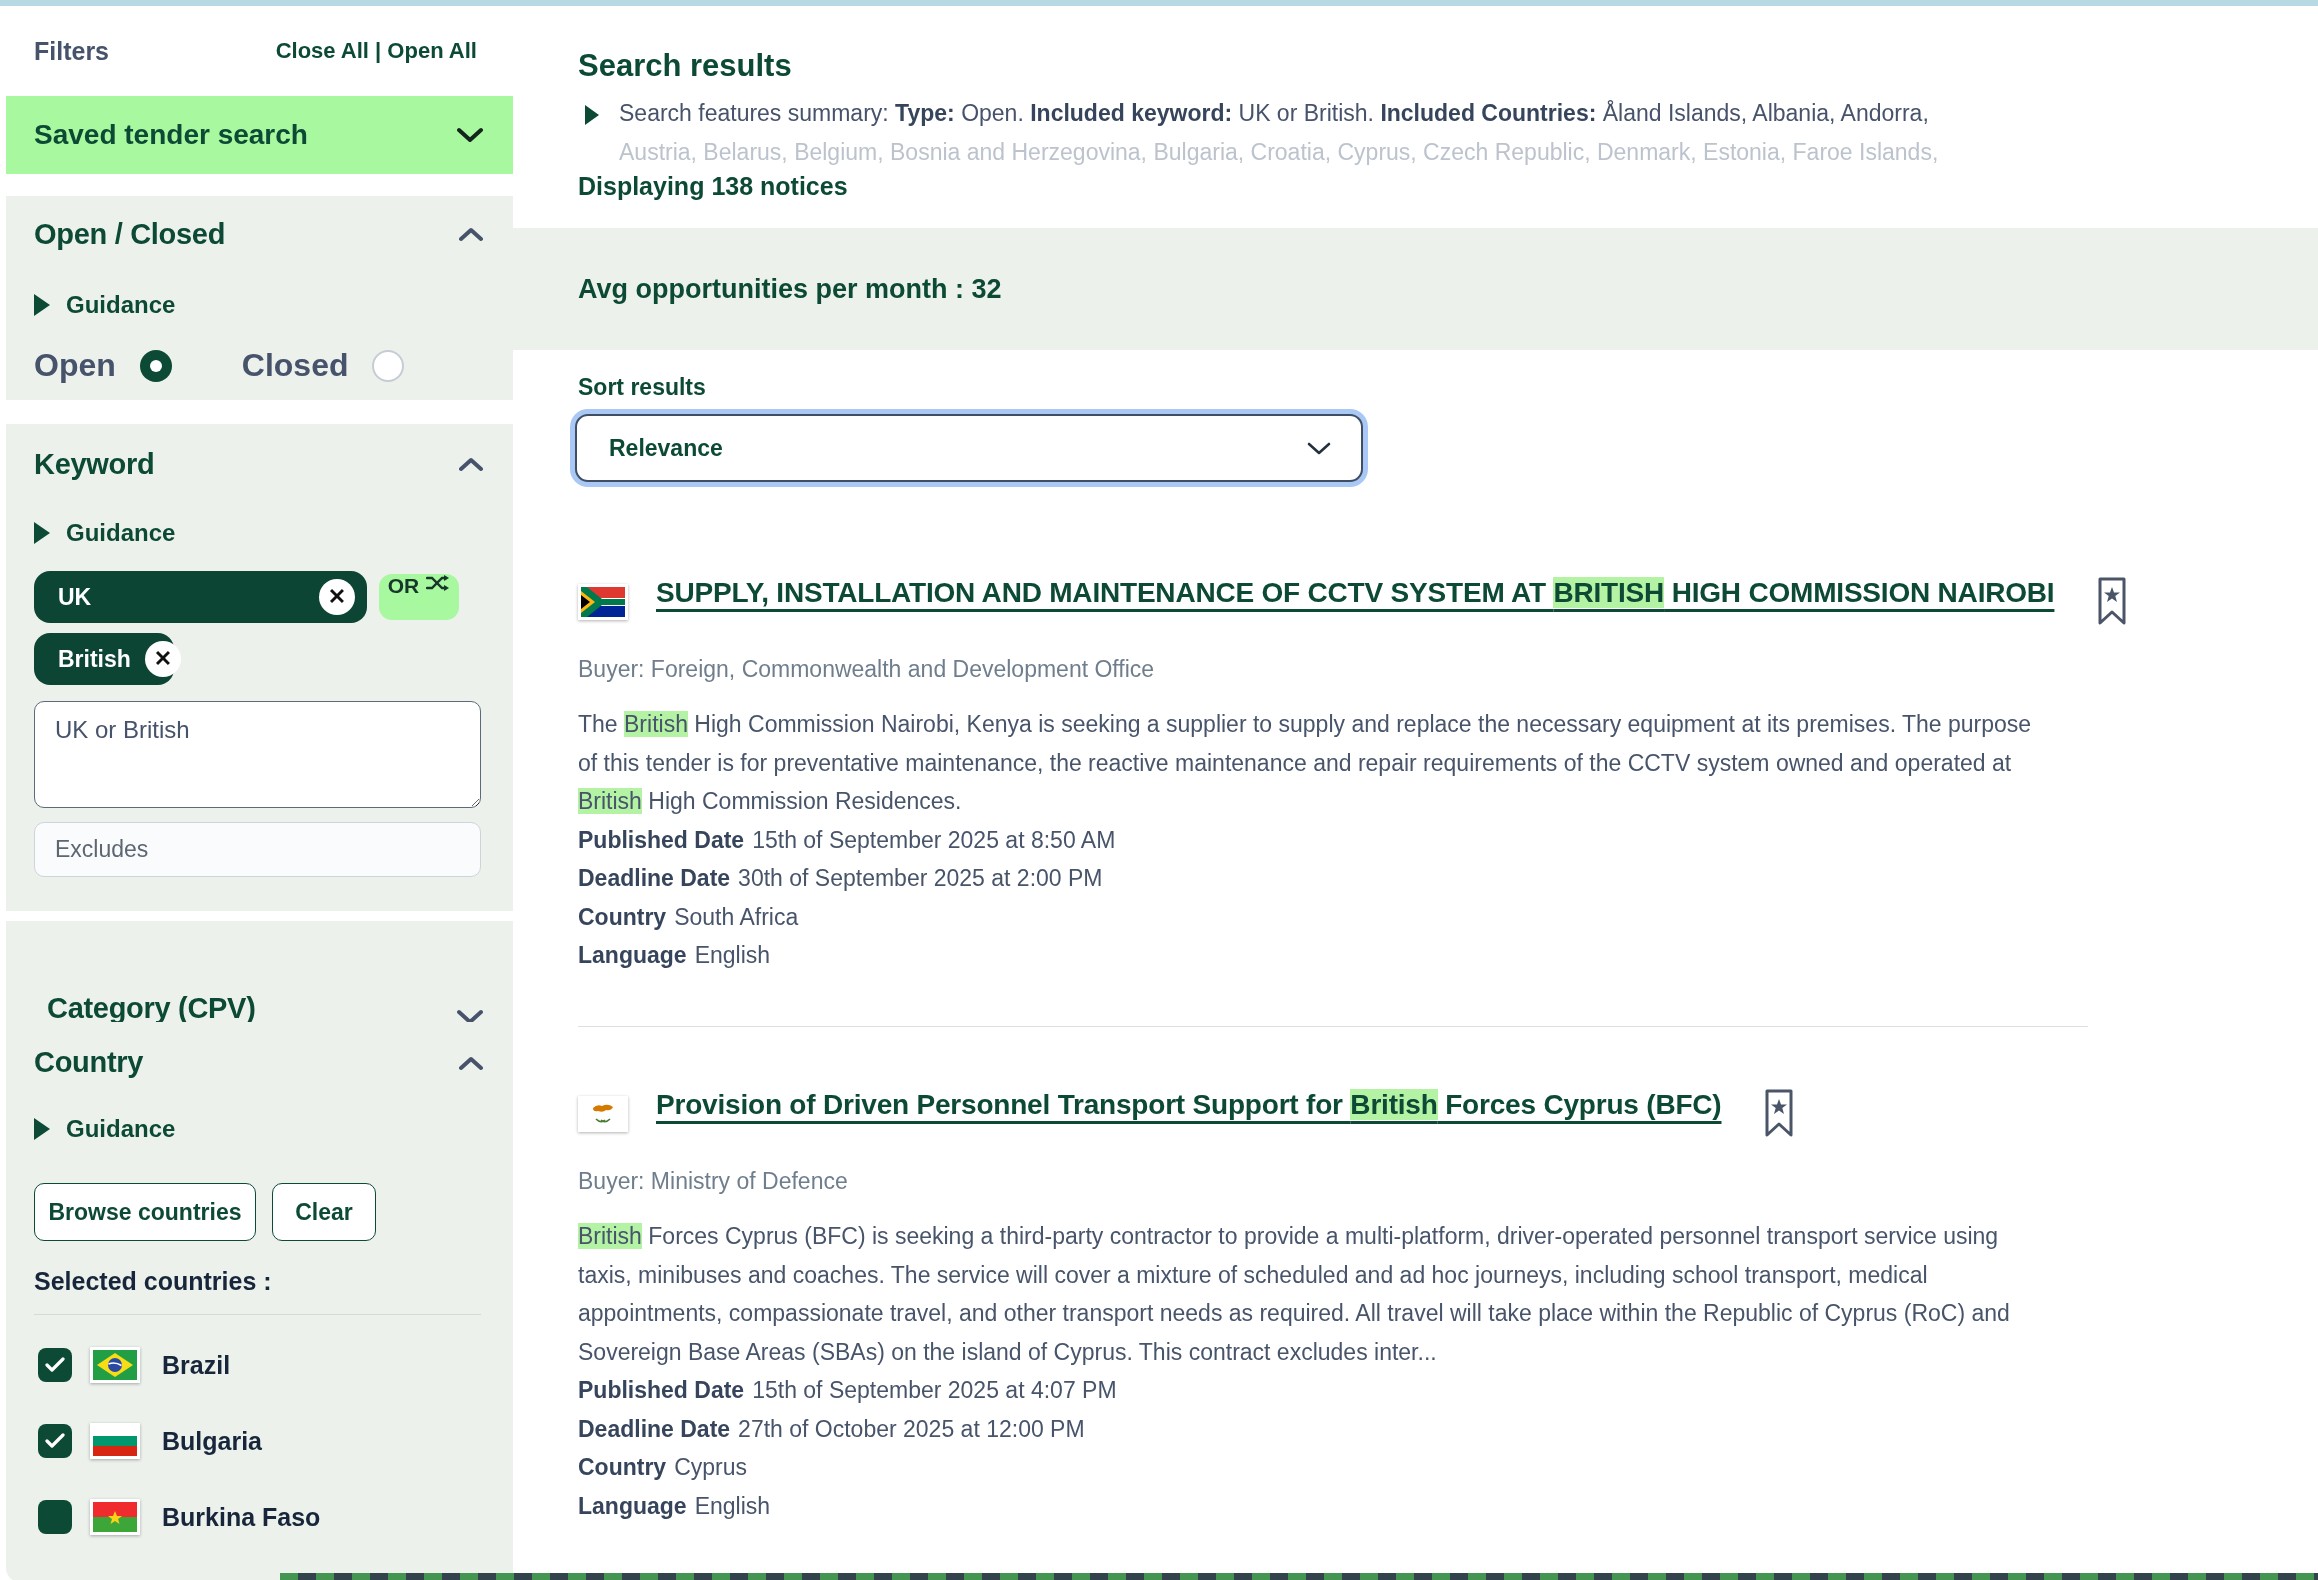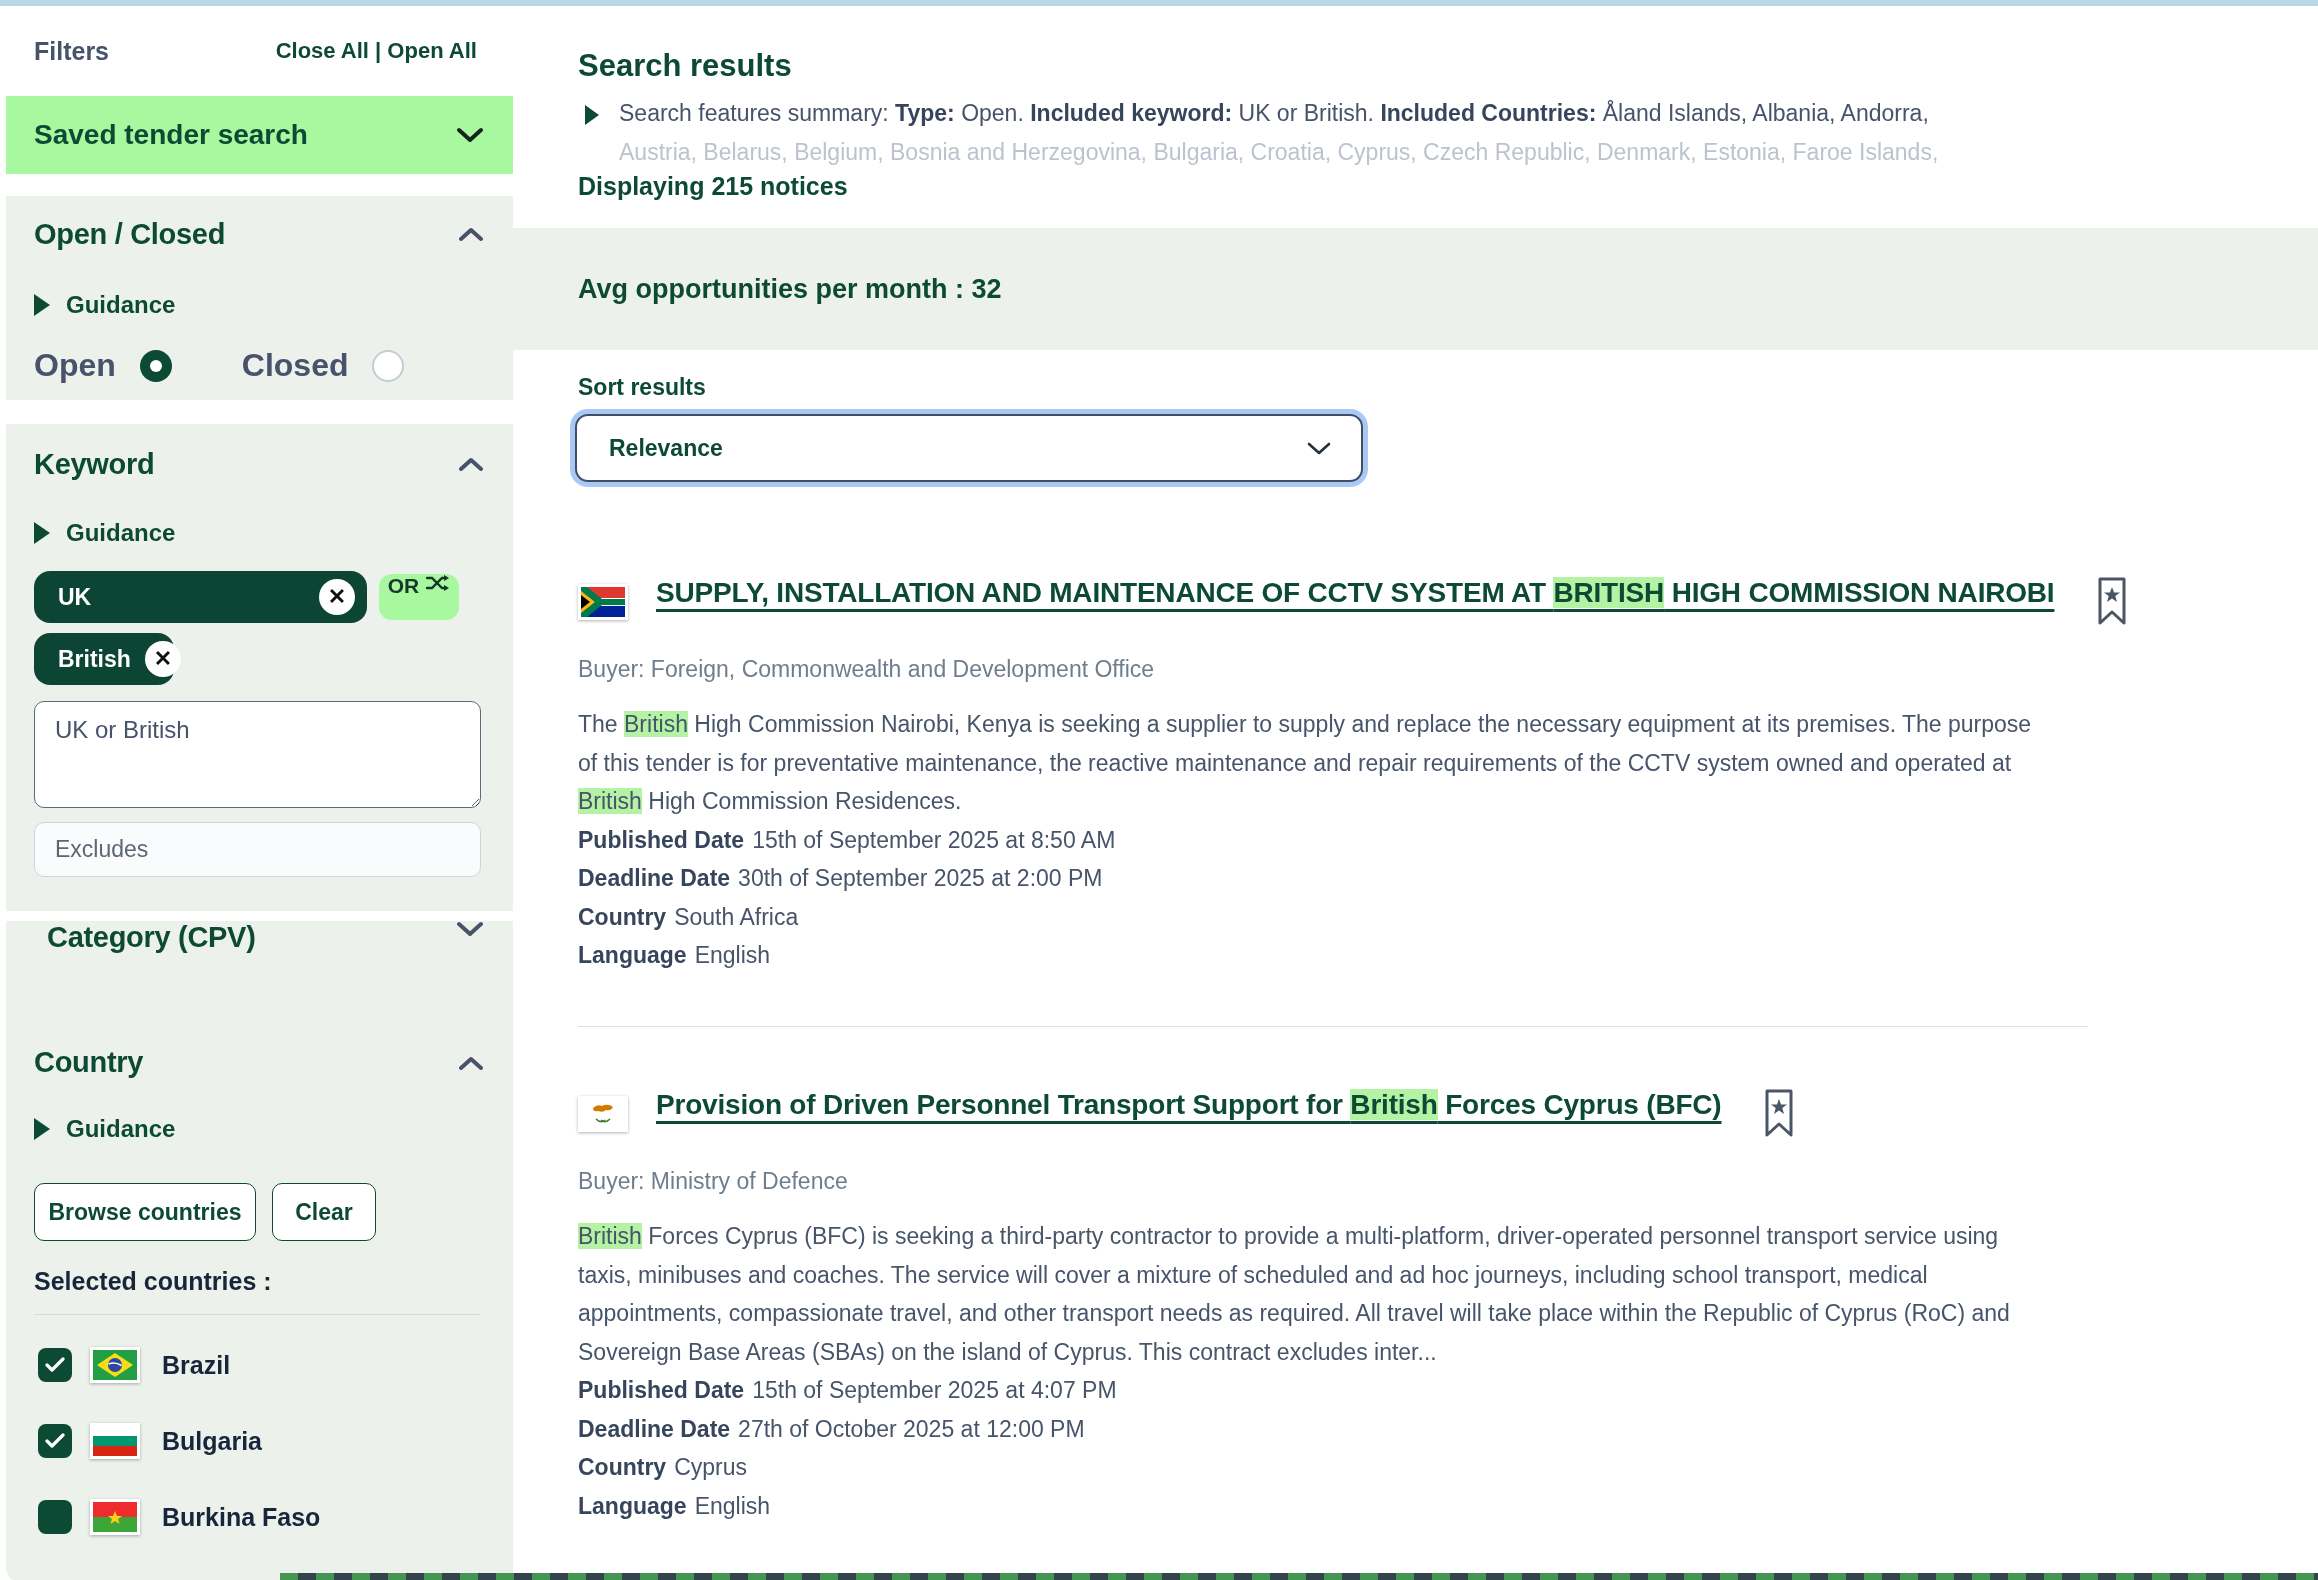--- a/index.html
+++ b/index.html
@@ -15,21 +15,21 @@
   .sb-filters{font-size:25px;font-weight:600;color:#47526b;}
   .sb-closeopen{font-size:22px;font-weight:700;color:#0c4a35;cursor:pointer;}
 
   .sb-saved{position:absolute;top:90px;left:6px;right:0;height:78px;background:#a7f89e;
             display:flex;align-items:center;justify-content:space-between;padding:0 30px 0 28px;cursor:pointer;}
   .sb-saved .lbl{font-size:28px;font-weight:800;color:#0c4a35;}
 
   .sec{position:absolute;left:6px;right:0;background:#edf1ec;padding-left:28px;}
   .sec1{top:190px;height:204px;}
   .sec2{top:418px;height:487px;}
-  .sec3{top:915px;height:104px;display:flex;align-items:flex-start;justify-content:space-between;padding-right:30px;padding-left:41px;}
+  .sec3{top:915px;height:104px;display:flex;align-items:flex-end;justify-content:space-between;padding-right:30px;padding-left:41px;}
   .sec4{top:1016px;height:560px;overflow:hidden;border-bottom-left-radius:14px;}
 
   .sec h2{font-size:29px;font-weight:800;color:#0c4a35;letter-spacing:-.3px;}
   .sec-headrow{display:flex;align-items:center;justify-content:space-between;padding-right:30px;}
   .guidance{display:flex;align-items:center;gap:16px;font-size:24px;font-weight:700;color:#0c4a35;cursor:pointer;}
   .tri{width:0;height:0;border-left:16px solid #0c4a35;border-top:11px solid transparent;border-bottom:11px solid transparent;display:inline-block;}
 
   .sec1 h2{padding-top:22px;}
   .sec1 .guidance{margin-top:40px;}
   .radio-row{margin-top:28px;display:flex;align-items:center;gap:24px;font-size:32px;font-weight:600;color:#47526b;}
@@ -247,21 +247,21 @@
 
 <main class="main">
   <h1 class="m-title">Search results</h1>
 
   <div class="m-summary">
     <span class="tri"></span>
     <span><span>Search features summary: </span><b>Type:</b><span> Open. </span><b>Included keyword:</b><span> UK or British. </span><b>Included Countries:</b><span> Åland Islands, Albania, Andorra,</span></span>
   </div>
   <div class="m-sum-cont">Austria, Belarus, Belgium, Bosnia and Herzegovina, Bulgaria, Croatia, Cyprus, Czech Republic, Denmark, Estonia, Faroe Islands,</div>
 
-  <div class="m-displaying"><span>Displaying </span><span>215</span><span> notices</span></div>
+  <div class="m-displaying"><span>Displaying </span><span>138</span><span> notices</span></div>
 
   <div class="m-band">
     <span>Avg opportunities per month : 32</span>
   </div>
 
   <div class="m-sortlabel">Sort results</div>
   <div class="m-select">
     <span class="val">Relevance</span>
     <svg width="24" height="15" viewBox="0 0 24 15">
         <polyline points="2,3 12,12 22,3" fill="none" stroke="#24313f" stroke-width="2.6" stroke-linecap="round" stroke-linejoin="round"></polyline>

